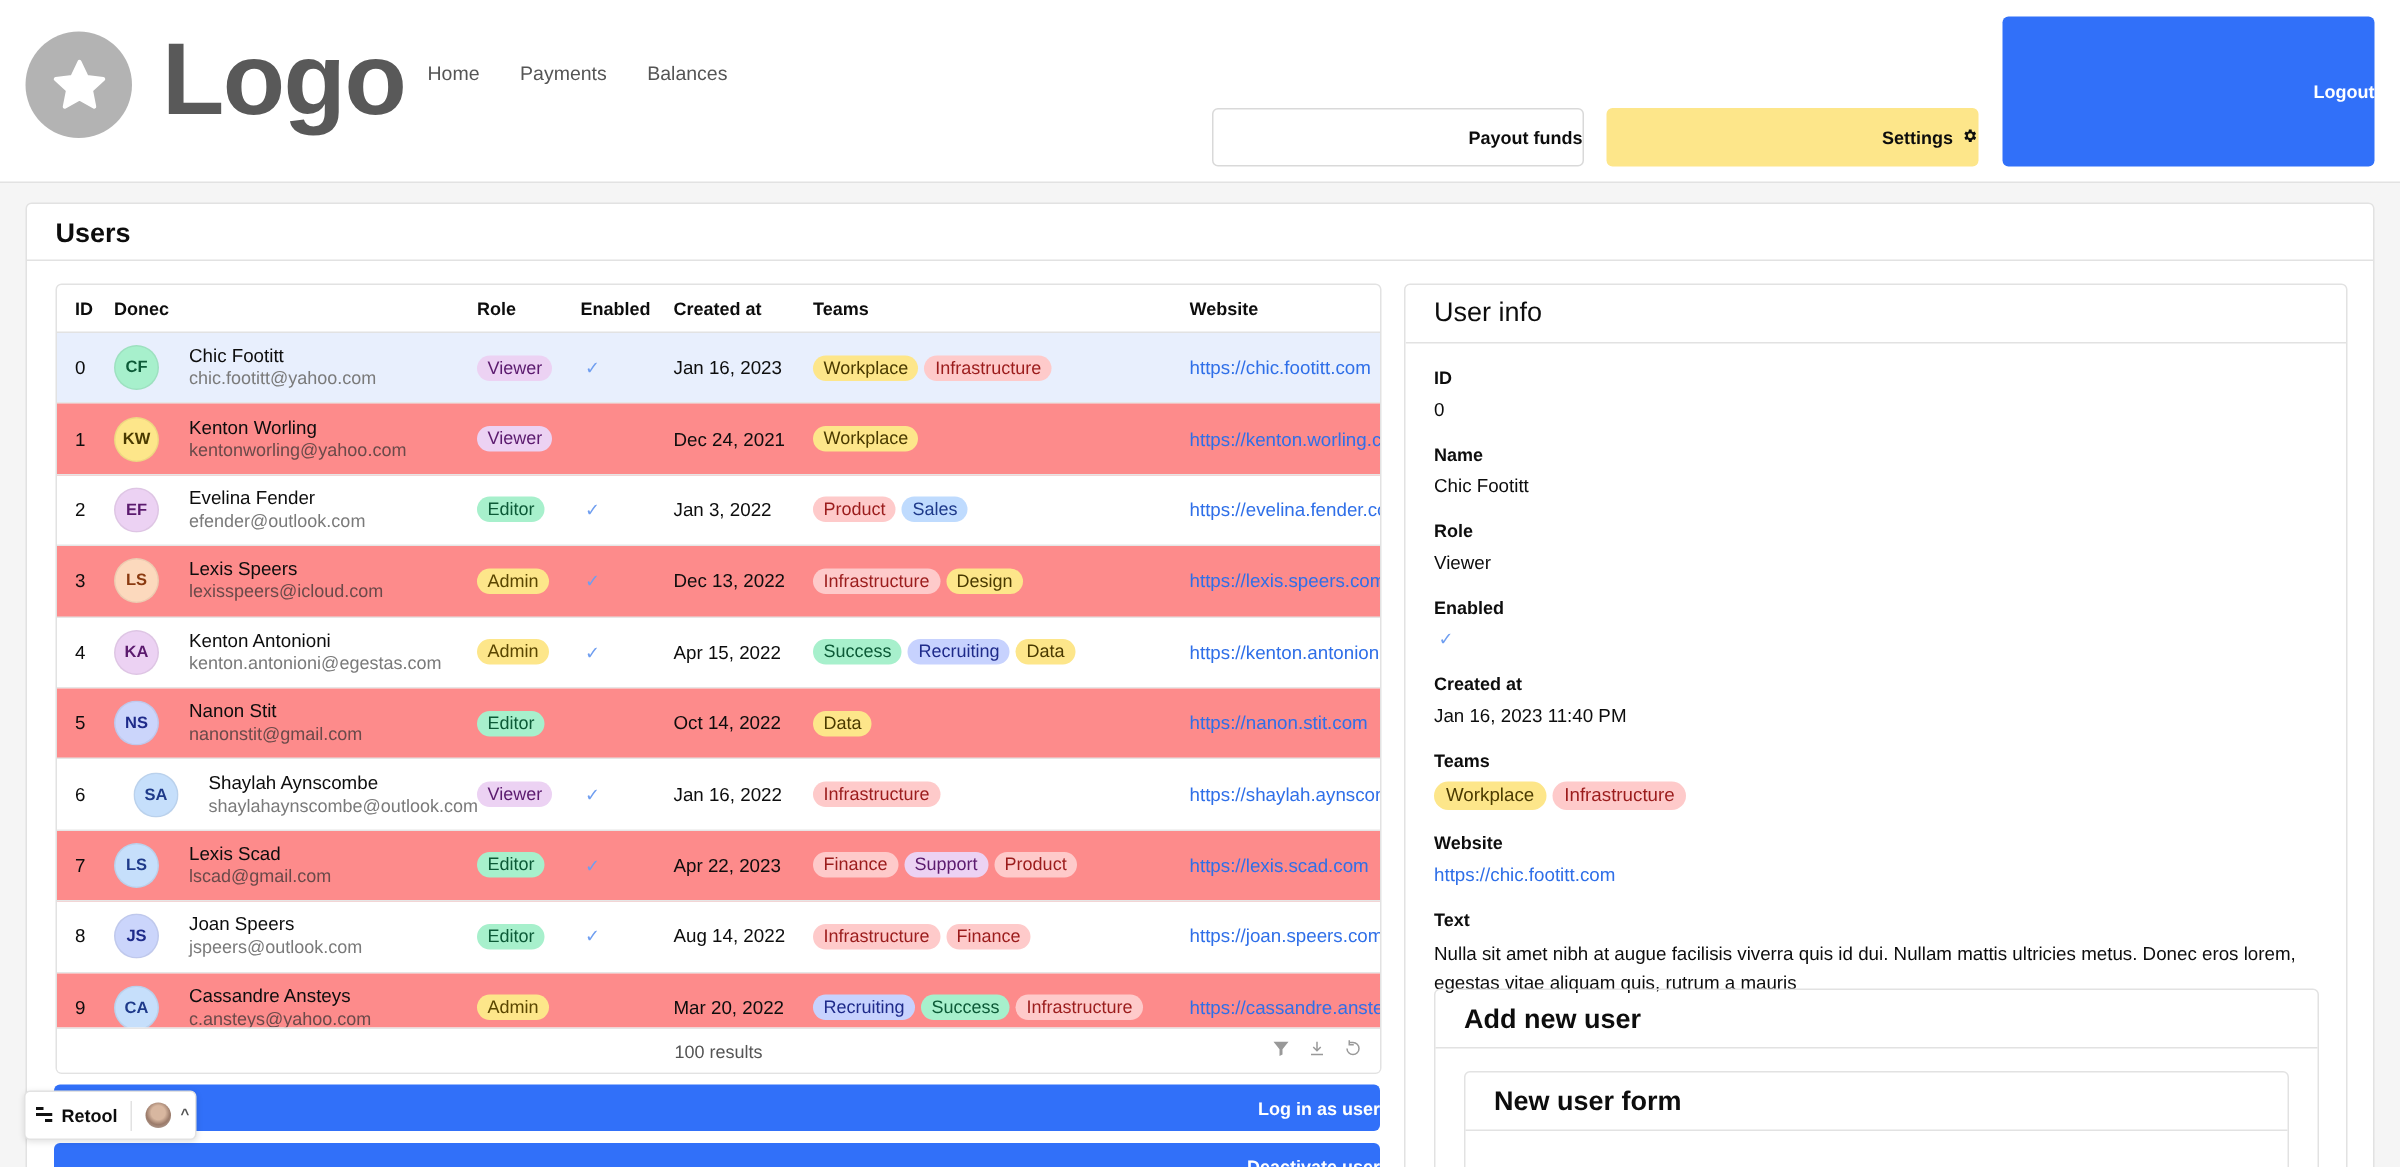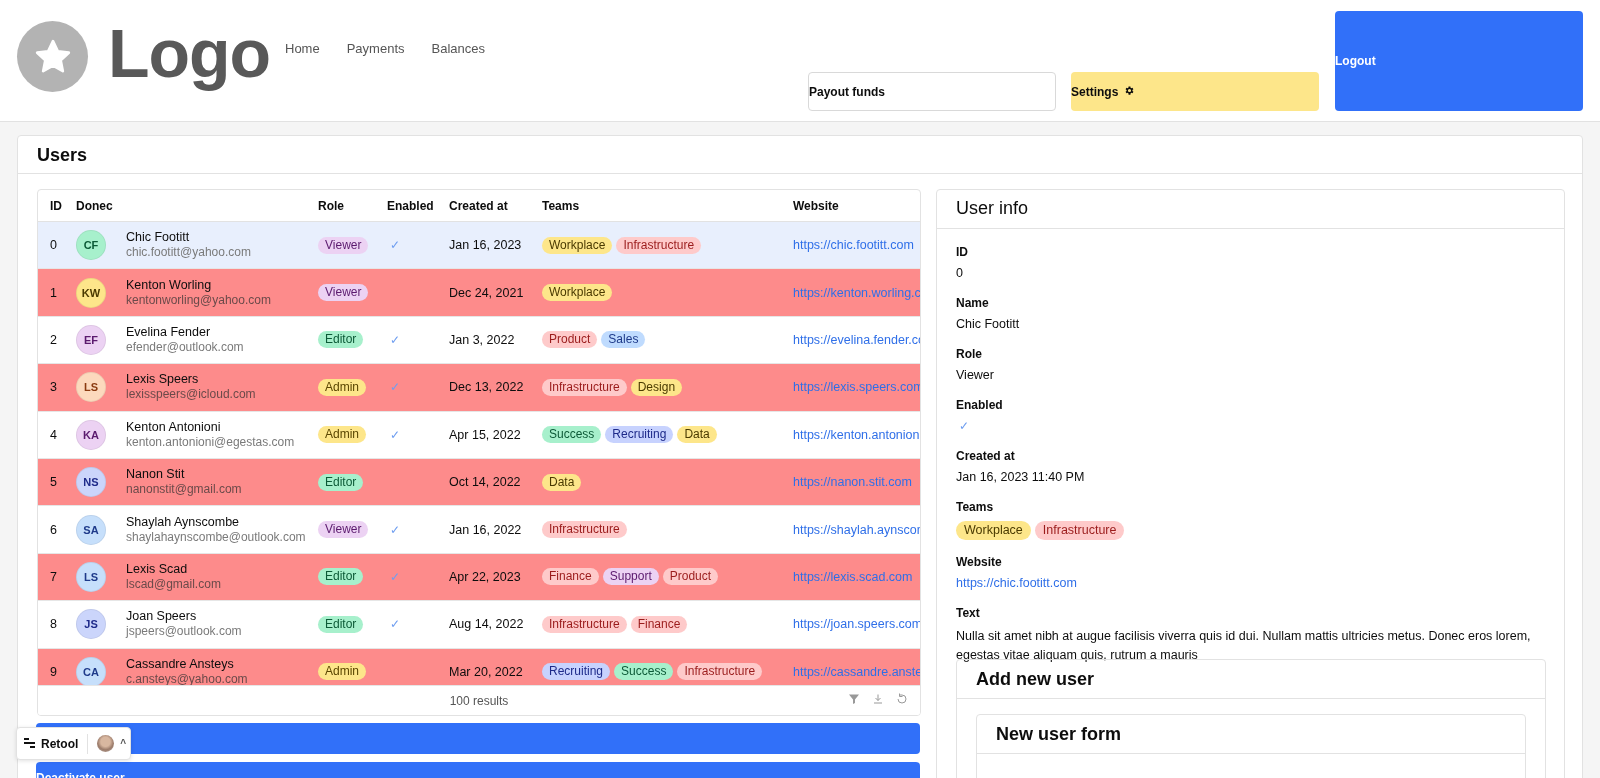--- a/index.html
+++ b/index.html
@@ -5,21 +5,21 @@
   * { box-sizing: border-box; margin: 0; padding: 0; }
   html, body { width: 1600px; height: 778px; overflow: hidden; background: #f5f5f5; font-family: "Liberation Sans", sans-serif; color: #0d0d0d; }
   a { text-decoration: none; }
 
   
   .header { position: absolute; left: 0; top: 0; width: 1600px; height: 122px; background: #fff; border-bottom: 1px solid #e2e2e2; }
   .logo-circle { position: absolute; left: 17px; top: 21px; width: 71px; height: 71px; border-radius: 50%; background: #b3b3b3; display: flex; align-items: center; justify-content: center; }
   .logo-text { position: absolute; left: 108px; top: 14px; font-size: 68px; font-weight: bold; color: #595959; letter-spacing: -1px; }
   .nav { position: absolute; left: 285px; top: 41px; display: flex; gap: 27px; font-size: 13px; color: #555; }
   .nav a { color: #555; }
-  .btn { position: absolute; border-radius: 4px; font-size: 12px; font-weight: bold; display: flex; align-items: center; justify-content: flex-start; gap: 6px; cursor: pointer; }
+  .btn { position: absolute; border-radius: 4px; font-size: 12px; font-weight: bold; display: flex; align-items: center; justify-content: flex-end; gap: 6px; cursor: pointer; }
   .btn-payout { left: 808px; top: 72px; width: 248px; height: 39px; background: #fff; border: 1px solid #d9d9d9; color: #0d0d0d; }
   .btn-settings { left: 1071px; top: 72px; width: 248px; height: 39px; background: #fde68a; color: #0d0d0d; }
   .btn-logout { left: 1335px; top: 11px; width: 248px; height: 100px; background: #3170f9; color: #fff; }
 
   
   .users-card { position: absolute; left: 17px; top: 135px; width: 1566px; height: 660px; background: #fff; border: 1px solid #e2e2e2; border-radius: 4px; }
   .users-title-bar { height: 38px; border-bottom: 1px solid #e2e2e2; padding: 9px 0 0 19px; font-size: 18px; font-weight: bold; }
 
   
   .table-wrap { position: absolute; left: 19px; top: 53px; width: 884px; height: 527px; border: 1px solid #e2e2e2; border-radius: 4px; overflow: hidden; background: #fff; }
@@ -199,21 +199,21 @@
           </div>
           <div class="col-role"><span class="pill" style="background: rgb(167, 240, 204); color: rgb(12, 90, 55);">Editor</span></div>
           <div class="col-enabled"></div>
           <div class="col-created">Oct 14, 2022</div>
           <div class="col-teams"><span class="pill" style="background: rgb(253, 230, 138); color: rgb(74, 58, 0);">Data</span></div>
           <div class="col-web"><a class="web-link">https://nanon.stit.com</a></div>
         </div>
         <div class="trow">
           <div class="col-id">6</div>
           <div class="col-user user-cell">
-            <div class="avatar" style="background: rgb(198, 223, 251); color: rgb(30, 58, 138);">SA</div>
+            <div class="avatar" style="background: rgb(198, 223, 251); color: rgb(30, 58, 138); margin-left: 13px;">SA</div>
             <div>
               <div class="user-name">Shaylah Aynscombe</div>
               <div class="user-email">shaylahaynscombe@outlook.com</div>
             </div>
           </div>
           <div class="col-role"><span class="pill" style="background: rgb(236, 210, 243); color: rgb(91, 26, 110);">Viewer</span></div>
           <div class="col-enabled"><span class="check">✓</span></div>
           <div class="col-created">Jan 16, 2022</div>
           <div class="col-teams"><span class="pill" style="background: rgb(254, 202, 202); color: rgb(155, 28, 28);">Infrastructure</span></div>
           <div class="col-web"><a class="web-link">https://shaylah.aynscombe.com</a></div>

